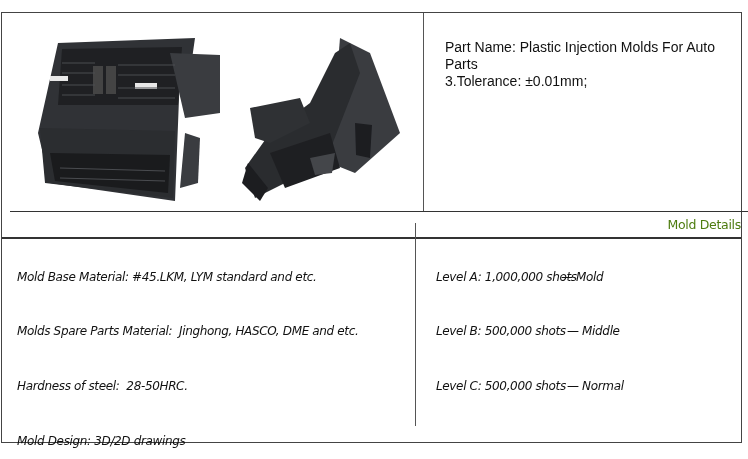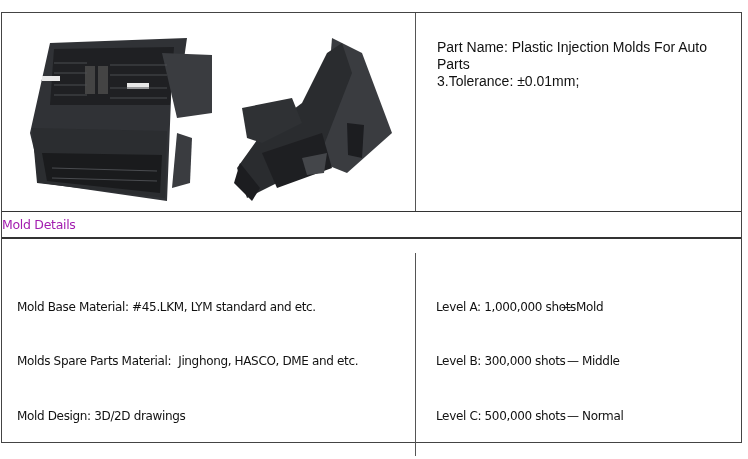--- a/index.html
+++ b/index.html
@@ -1,33 +1,33 @@
 <!DOCTYPE html>
 <html><head>
 <meta charset="utf-8">
 <style>
   html, body { margin: 0; padding: 0; background: #ffffff; }
   body { width: 748px; height: 459px; position: relative; overflow: hidden; }
   .tbl {
     position: absolute; left: 1px; top: 12px; width: 741px; height: 431px;
     border: 1px solid #444; box-sizing: border-box;
   }
-  .row1 { position: absolute; left: 0; top: 0; width: 100%; height: 199px; border-bottom: 1px solid #333; box-sizing: border-box; }
+  .row1 { position: absolute; left: 8px; top: 0; width: 100%; height: 199px; border-bottom: 1px solid #333; box-sizing: border-box; }
   .row2 { position: absolute; left: 0; top: 199px; width: 100%; height: 27px; border-bottom: 2px solid #333; box-sizing: border-box; }
-  .row3 { position: absolute; left: 0; top: 240px; width: 100%; height: 203px; }
+  .row3 { position: absolute; left: 0; top: 210px; width: 100%; height: 203px; font-style: italic; }
   .vdiv { position: absolute; left: 413px; top: 0; width: 1px; height: 100%; background: #555; }
   .cell-img { position: absolute; left: 0; top: 0; width: 413px; height: 100%; }
   .cell-right { position: absolute; left: 414px; top: 0; right: 0; height: 100%; }
   .part-info {
     position: absolute; left: 21px; top: 26px; width: 300px;
     font-family: "Liberation Sans", sans-serif; font-size: 14px; line-height: 17px; color: #111;
   }
   .section-title {
-    text-align: left; font-family: "DejaVu Sans", sans-serif; font-size: 12.5px;
-    line-height: 25px; color: #a21caf; letter-spacing: -0.3px;
+    text-align: right; font-family: "DejaVu Sans", sans-serif; font-size: 12.5px;
+    line-height: 25px; color: #4d7c0f; letter-spacing: -0.3px;
   }
   .details {
     position: absolute; left: 15px; top: 8px;
     font-family: "DejaVu Sans", sans-serif; font-size: 12px; line-height: 18.3px; color: #111;
     letter-spacing: -0.35px; white-space: pre;
   }
   .quality {
     position: absolute; left: 20px; top: 8px;
     font-family: "DejaVu Sans", sans-serif; font-size: 12px; line-height: 18.3px; color: #111;
     letter-spacing: -0.35px; white-space: pre;
@@ -93,37 +93,38 @@
 
   <div class="row2">
     <div class="section-title">Mold Details</div>
   </div>
 
   <div class="row3">
     <div class="cell-img">
       <div class="details">
         <div>Mold Base Material: #45.LKM, LYM standard and etc.</div>
         <div>Molds Spare Parts Material:  Jinghong, HASCO, DME and etc.</div>
+        <div>Hardness of steel:  28-50HRC.</div>
         <div>Mold Design: 3D/2D drawings</div>
         
         
         
         
         
       </div>
     </div>
     <div class="vdiv"></div>
     <div class="cell-right">
       <div class="quality">
         <div class="q-line q-level-a">
           <span class="q-shots">Level A: 1,000,000 shots</span>
           <span>— Mold</span>
         </div>
         <div class="q-line q-level-b">
-          <span class="q-shots">Level B: 300,000 shots</span>
+          <span class="q-shots">Level B: 500,000 shots</span>
           <span>— Middle</span>
         </div>
         <div class="q-line q-level-c">
           <span class="q-shots">Level C: 500,000 shots</span>
           <span>— Normal</span>
         </div>
       </div>
     </div>
   </div>
 </div>

